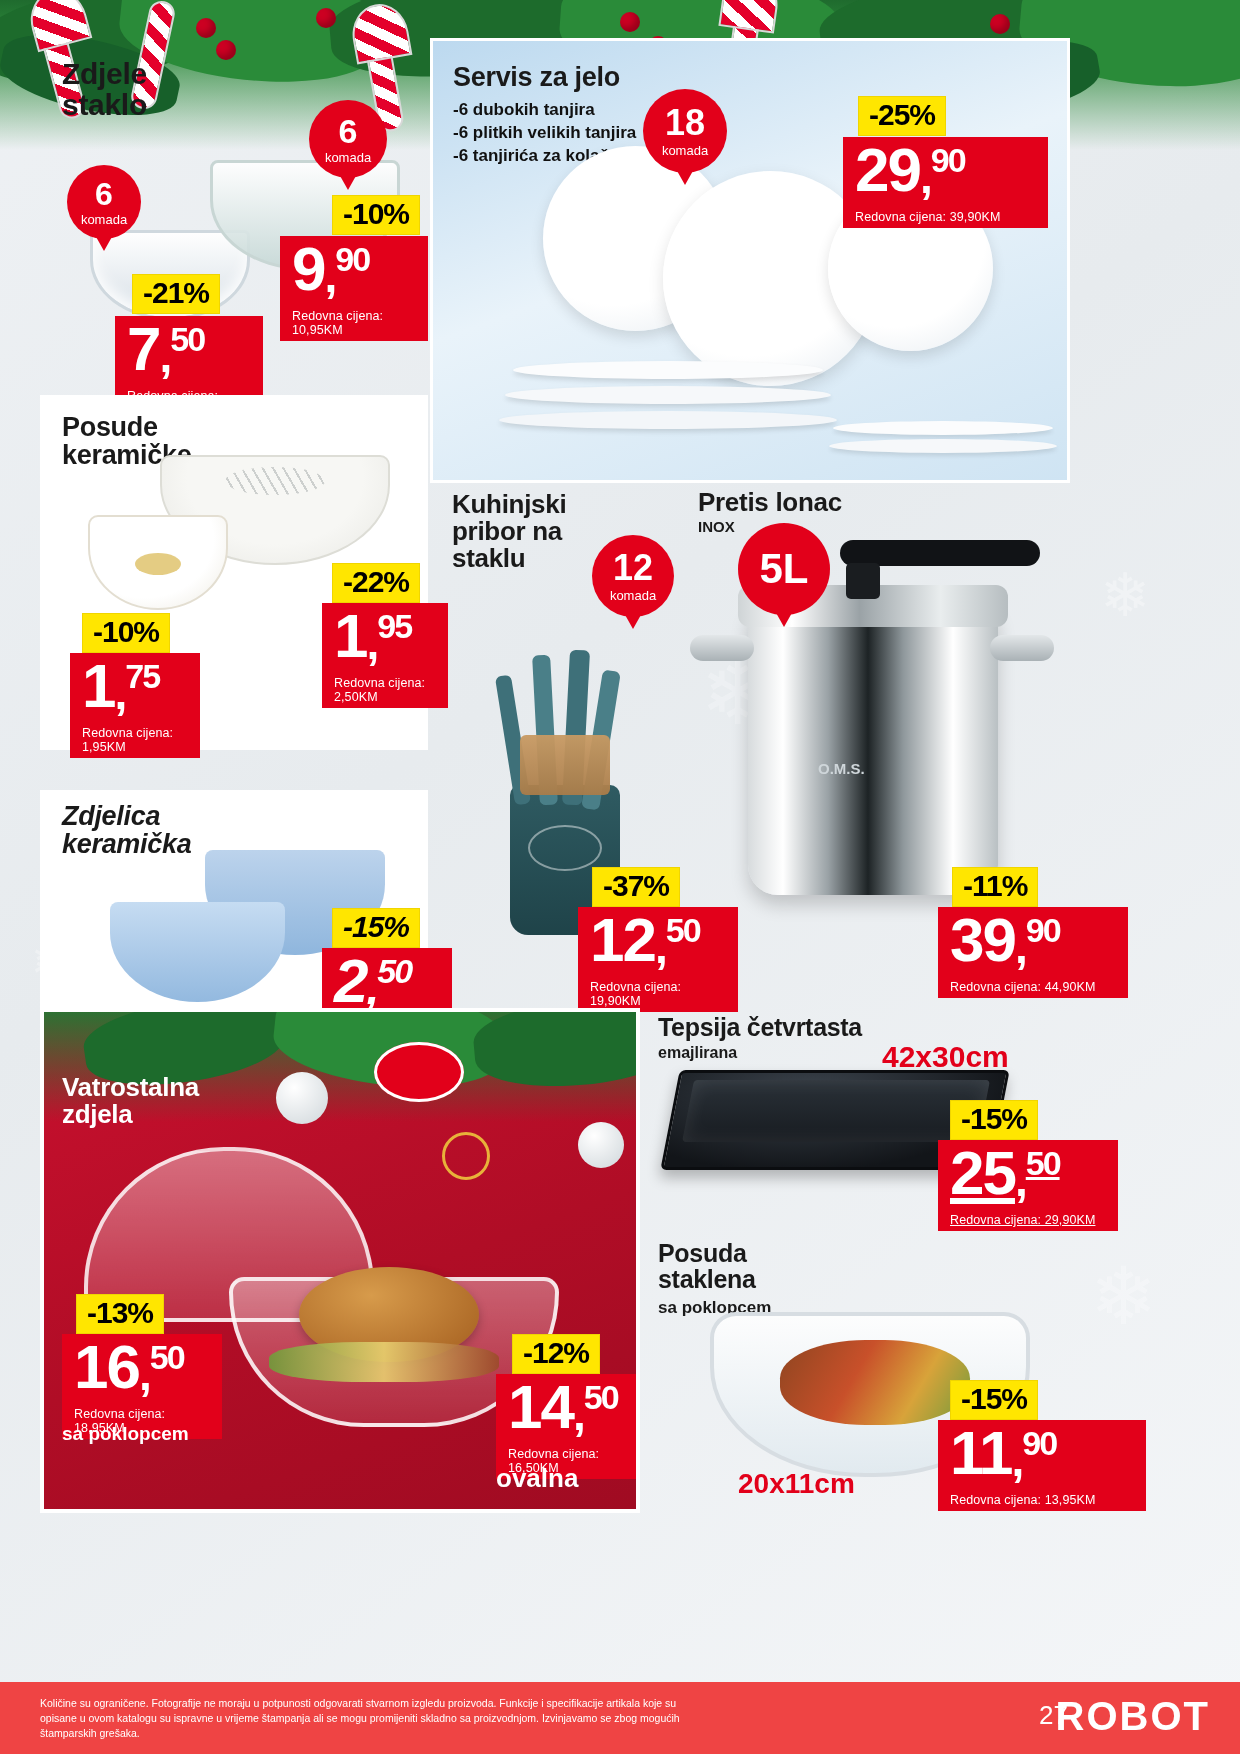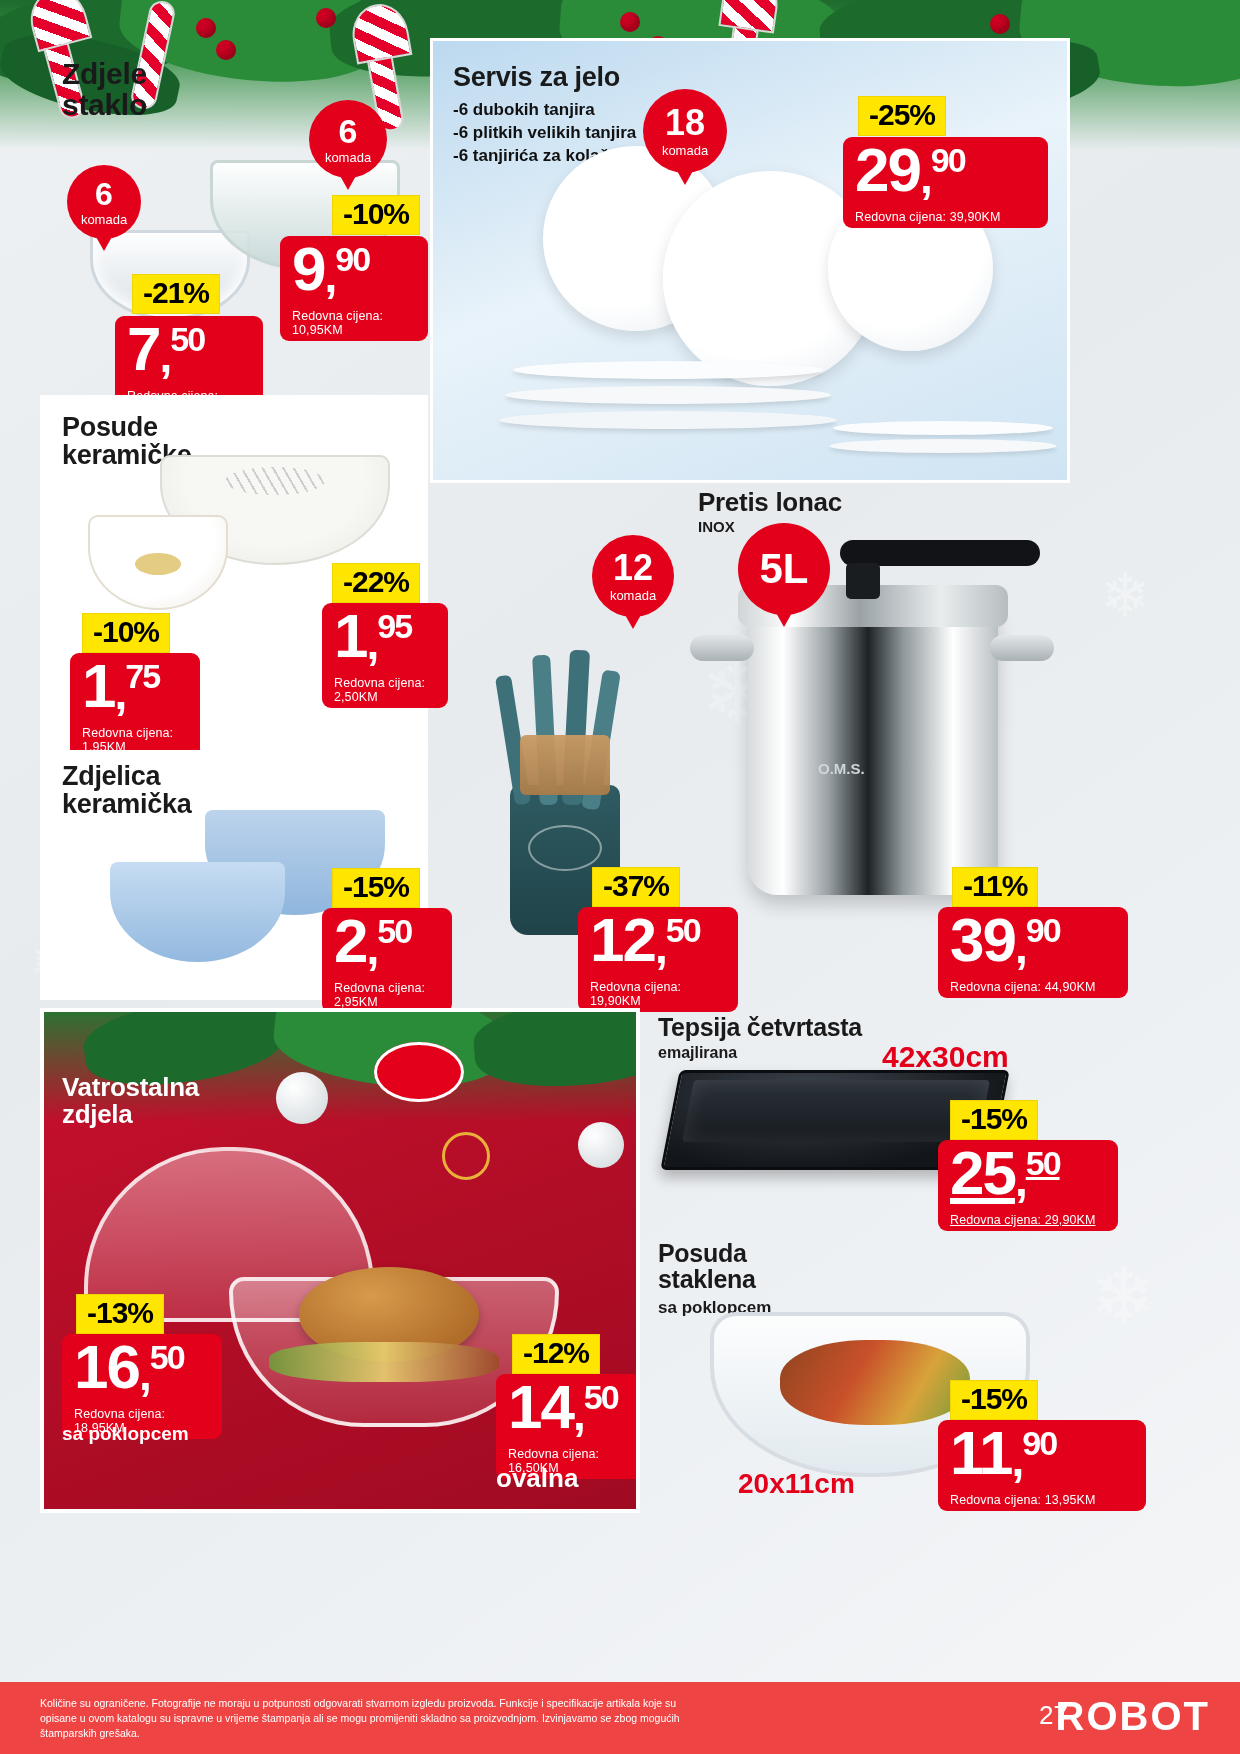--- a/index.html
+++ b/index.html
@@ -50,21 +50,21 @@
   }
   .subtitle { font-weight:bold; color:#1a1a1a; }
 
   
   .pct {
     position:absolute; background:#ffe600; color:#000; font-weight:bold;
     padding:3px 10px 5px; font-size:30px; line-height:1; letter-spacing:-1px;
     border:1px solid #f0d500;
   }
   .price-box {
-    position:absolute; background:#e2001a; color:#fff; padding:4px 10px 4px 12px;border-radius:9px;
+    position:absolute; background:#e2001a; color:#fff; padding:4px 10px 4px 12px;
   }
   .price-main {
     font-weight:bold; line-height:.92; letter-spacing:-2px;
     display:flex; align-items:flex-start;
   }
   .price-int { font-size:62px; }
   .price-comma { font-size:46px; align-self:flex-end; }
   .price-dec { font-size:34px; margin-top:4px; }
   .price-old { font-size:12.5px; color:#fff; margin-top:12px; letter-spacing:.1px; }
   .price-note { font-size:18px; color:#111; font-weight:bold; margin-top:3px; }
@@ -204,21 +204,21 @@
   <div class="price-box" style="left:30px;top:258px;width:130px;">
     <div class="price-main">
       <span class="price-int">1</span>
       <span class="price-comma">,</span>
       <span class="price-dec">75</span>
     </div>
     <div class="price-old">Redovna cijena: 1,95KM</div>
   </div>
 </div>
 
-<div class="panel white-card" style="left:40px;top:750px;width:388px;height:250px;">
+<div class="panel white-card" style="left:40px;top:790px;width:388px;height:250px;font-style:italic;">
   <div class="title" style="position:absolute;left:22px;top:12px;font-size:27px;">
     <div>Zdjelica</div>
     <div>keramička</div>
   </div>
   <div style="position:absolute;left:165px;top:60px;width:180px;height:105px;
               background:linear-gradient(180deg,#bcd3ec,#8fb6dd);border-radius:8px 8px 92px 92px/8px 8px 72px 72px;"></div>
   <div style="position:absolute;left:70px;top:112px;width:175px;height:100px;
               background:linear-gradient(180deg,#c6dcf2,#93b9df);border-radius:8px 8px 88px 88px/8px 8px 70px 70px;"></div>
 
   <div class="pct" style="left:292px;top:118px;">-15%</div>
@@ -262,20 +262,25 @@
     <div class="price-main">
       <span class="price-int">29</span>
       <span class="price-comma">,</span>
       <span class="price-dec">90</span>
     </div>
     <div class="price-old">Redovna cijena: 39,90KM</div>
   </div>
 </div>
 
 <div class="panel" style="left:440px;top:485px;width:240px;height:515px;">
+  <div class="title" style="position:absolute;left:12px;top:6px;font-size:26px;">
+    <div>Kuhinjski</div>
+    <div>pribor na</div>
+    <div>staklu</div>
+  </div>
 
   <div style="position:absolute;left:70px;top:300px;width:110px;height:150px;background:linear-gradient(180deg,#2f5b62,#1f4349);border-radius:10px 10px 18px 18px;"></div>
   <div style="position:absolute;left:88px;top:340px;width:74px;height:46px;border:2px solid rgba(255,255,255,.45);border-radius:50%;"></div>
   <div style="position:absolute;left:65px;top:190px;width:16px;height:130px;background:#3e7079;border-radius:6px;transform:rotate(-9deg);"></div>
   <div style="position:absolute;left:96px;top:170px;width:18px;height:150px;background:#4a7f88;border-radius:6px;transform:rotate(-3deg);"></div>
   <div style="position:absolute;left:126px;top:165px;width:20px;height:155px;background:#3e7079;border-radius:6px;transform:rotate(3deg);"></div>
   <div style="position:absolute;left:152px;top:185px;width:18px;height:140px;background:#4a7f88;border-radius:6px;transform:rotate(9deg);"></div>
   <div style="position:absolute;left:80px;top:250px;width:90px;height:60px;background:linear-gradient(180deg,#c89a63,#a97c49);border-radius:6px;opacity:.95;"></div>
 
   <div class="qty-bubble" style="left:152px;top:50px;width:82px;height:82px;">

